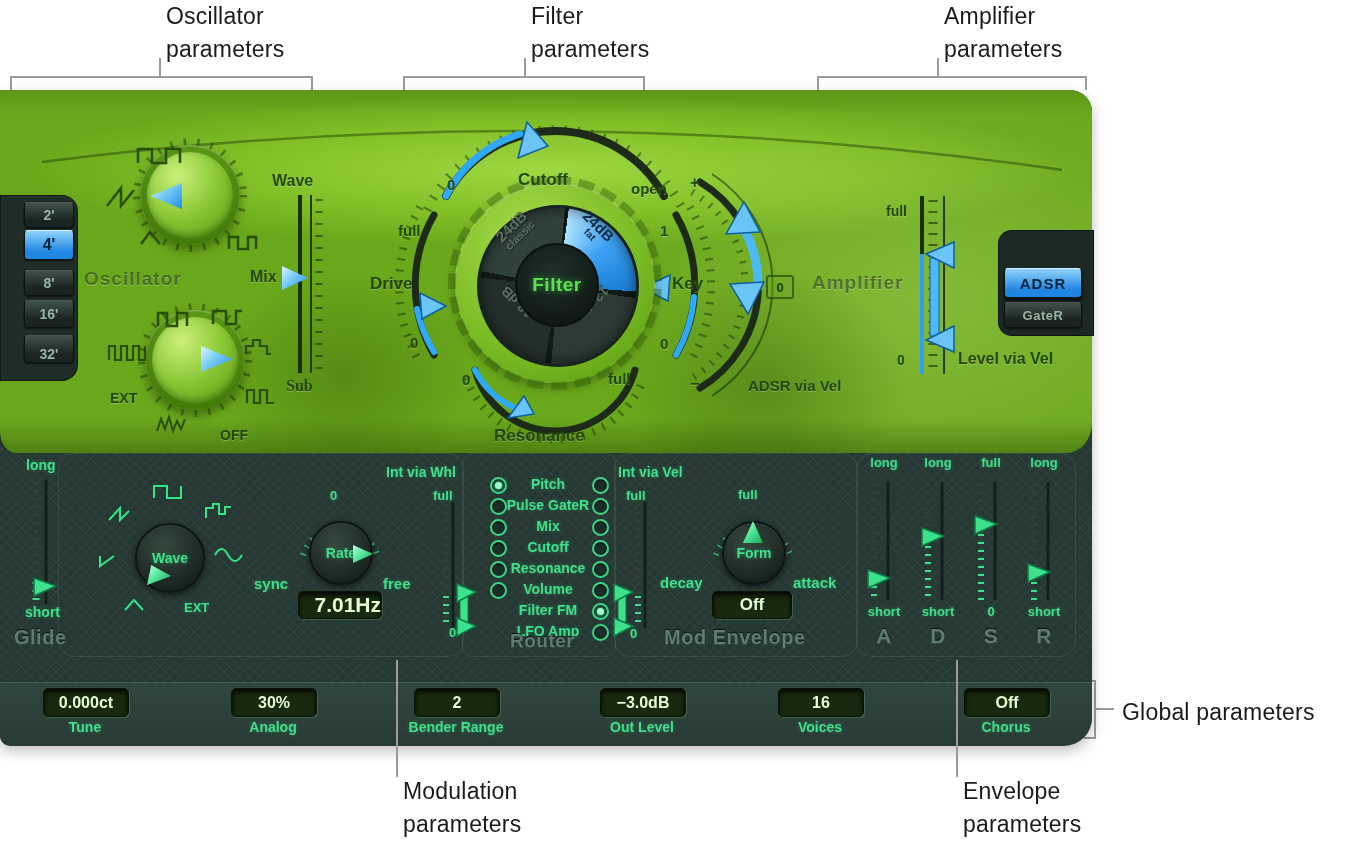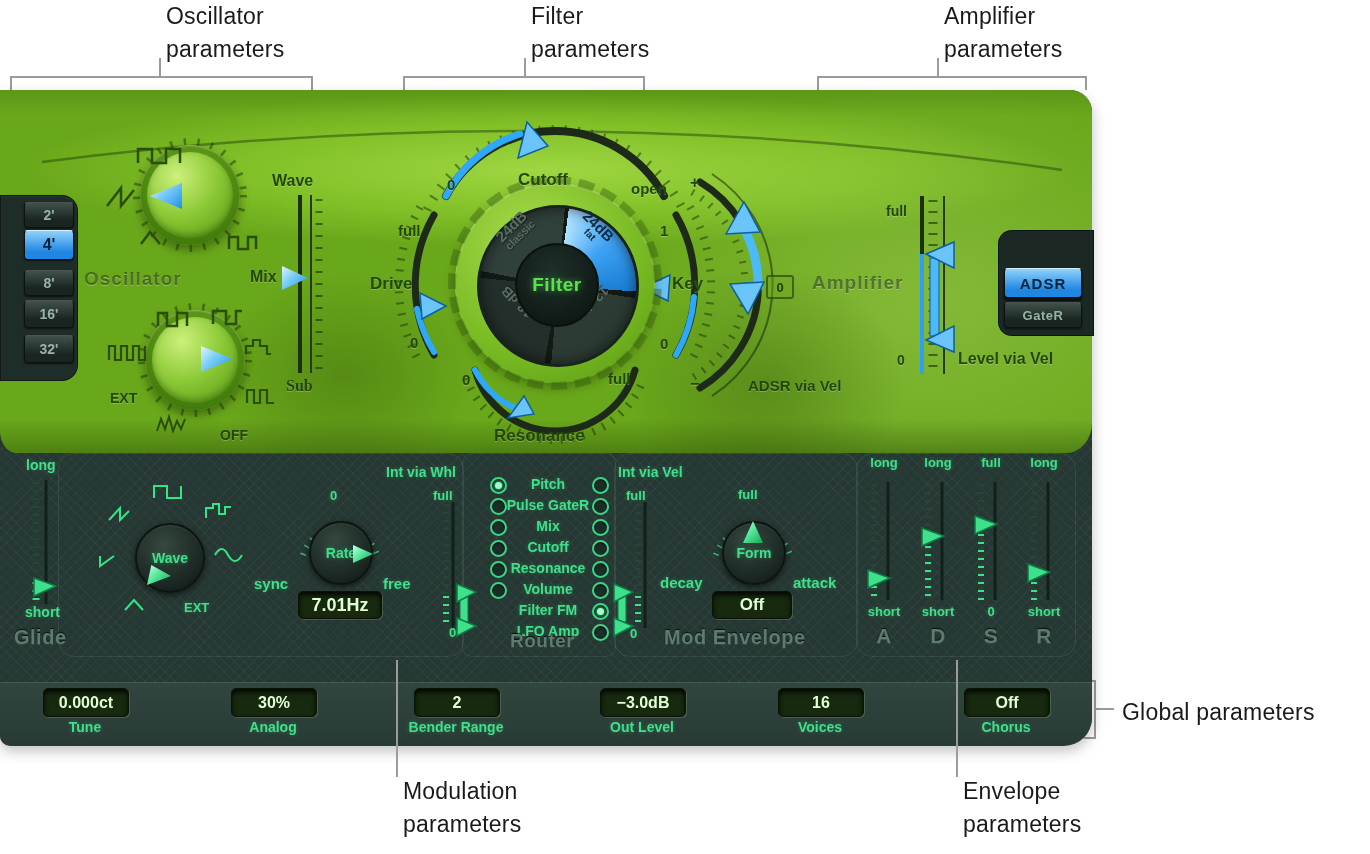--- a/index.html
+++ b/index.html
@@ -190,21 +190,21 @@
       </div>
     <div class="dbtn sel" style="left:24px;top:140px;width:48px;height:28px;font-size:16px;">
         <span>4'</span>
       </div>
     <div class="dbtn" style="left:24px;top:180px;width:48px;height:24px;font-size:14px;">
         <span>8'</span>
       </div>
     <div class="dbtn" style="left:24px;top:210px;width:48px;height:26px;font-size:14px;">
         <span>16'</span>
       </div>
-    <div class="dbtn" style="left:24px;top:245px;width:48px;height:26px;font-size:14px;">
+    <div class="dbtn" style="left:24px;top:245px;width:48px;height:26px;font-size:14px;align-items:flex-end;">
         <span>32'</span>
       </div>
 
     <div class="gknob" style="left:130px;top:45px;">
       <svg width="120" height="120">
         <circle cx="60" cy="60" r="53" fill="none" stroke="rgba(30,55,5,.5)" stroke-width="8" stroke-dasharray="2.5 11"></circle>
       </svg>
       <div class="rim"></div>
       <div class="face"></div>
       <div class="btri tri-l" style="left:20px;top:48px;width:32px;height:26px;"></div>
@@ -394,21 +394,21 @@
     <svg width="86" height="56" style="left:297px;top:413px;">
       <path d="M 6 52 A 39 39 0 0 1 80 52" fill="none" stroke="#3fdd88" stroke-width="6" stroke-dasharray="1.5 7" opacity=".8"></path>
     </svg>
     <div class="dknob" style="left:309px;top:431px;width:60px;height:60px;">
       <span>Rate</span>
       <div class="gtri tri-r" style="left:42px;top:22px;width:20px;height:18px;"></div>
     </div>
     <div class="glab" style="left:330px;top:398px;font-size:13px;">0</div>
     <div class="glab" style="left:254px;top:485px;font-size:15px;">sync</div>
     <div class="glab" style="left:383px;top:485px;font-size:15px;">free</div>
-    <div class="disp" style="left:298px;top:501px;width:82px;height:26px;font-size:18px;">
+    <div class="disp" style="left:298px;top:501px;width:82px;height:26px;font-size:21px;justify-content:flex-end;">
       <span>7.01Hz</span>
     </div>
 
     <div class="glab" style="left:386px;top:374px;font-size:14px;">Int via Whl</div>
     <div class="glab" style="left:433px;top:398px;font-size:13px;">full</div>
     <svg width="44" height="140" style="left:438px;top:410px;">
       <line x1="8" y1="4" x2="8" y2="124" stroke="rgba(40,70,55,.9)" stroke-width="6" stroke-dasharray="2 6"></line>
       <line x1="8" y1="96" x2="8" y2="128" stroke="#3fe08c" stroke-width="6" stroke-dasharray="2 6"></line>
       <line x1="15" y1="2" x2="15" y2="128" stroke="#10201a" stroke-width="3"></line>
       <rect x="22" y="96" width="8" height="26" fill="#3fe08c" stroke="#0f7a45"></rect>

